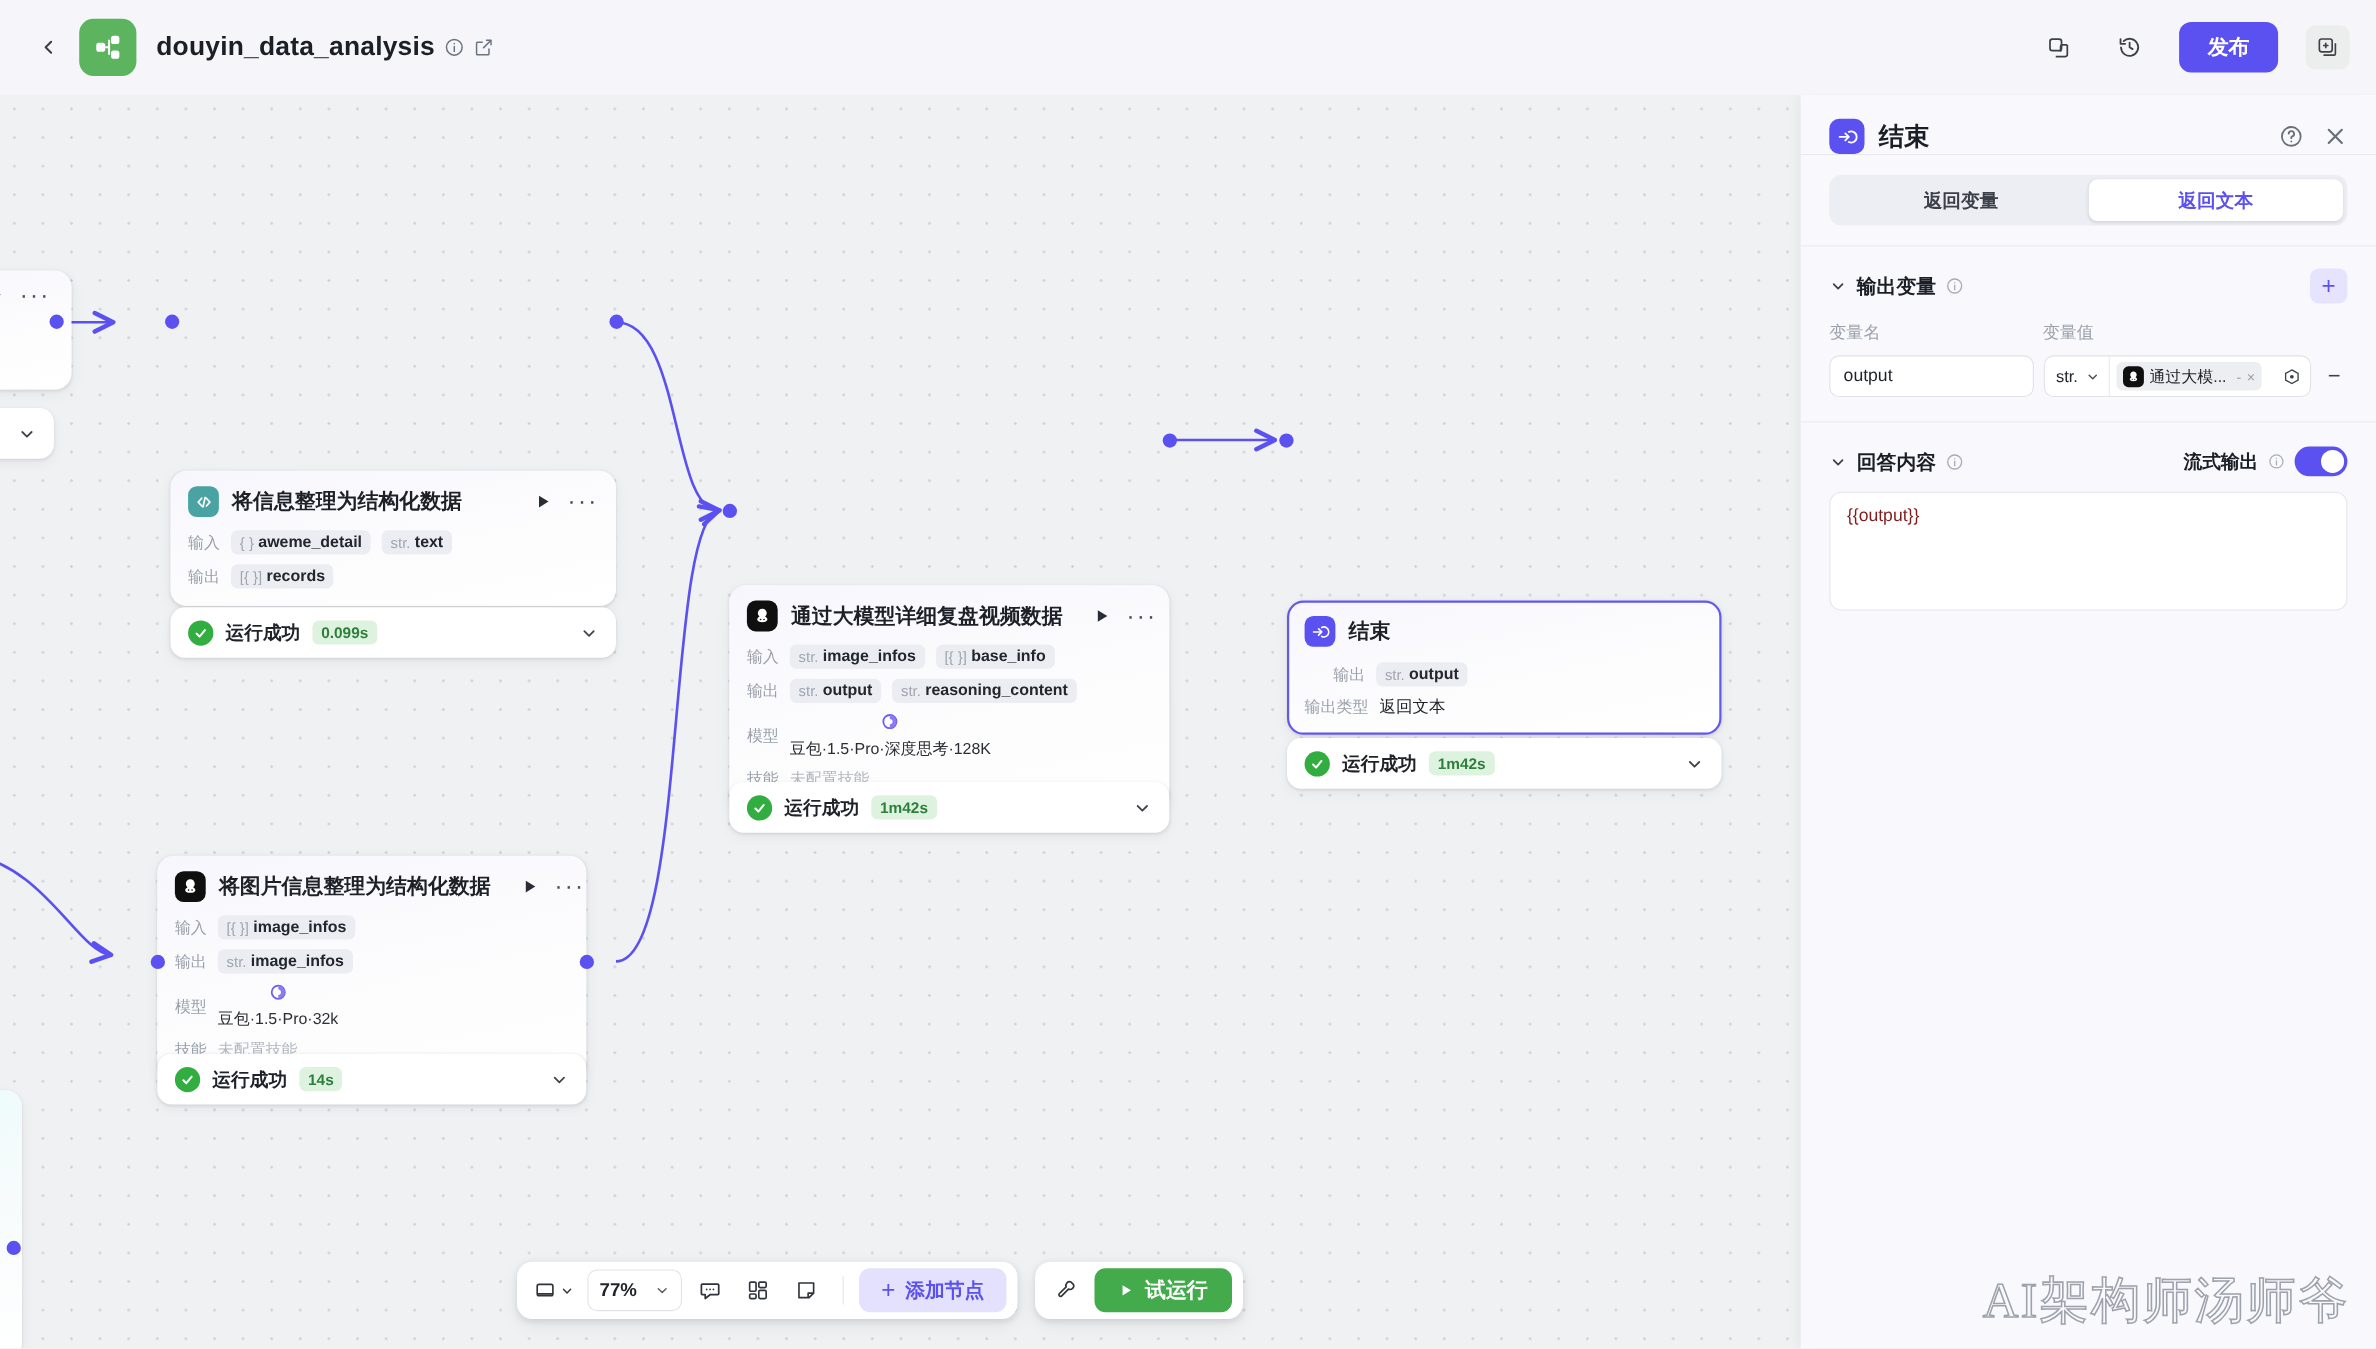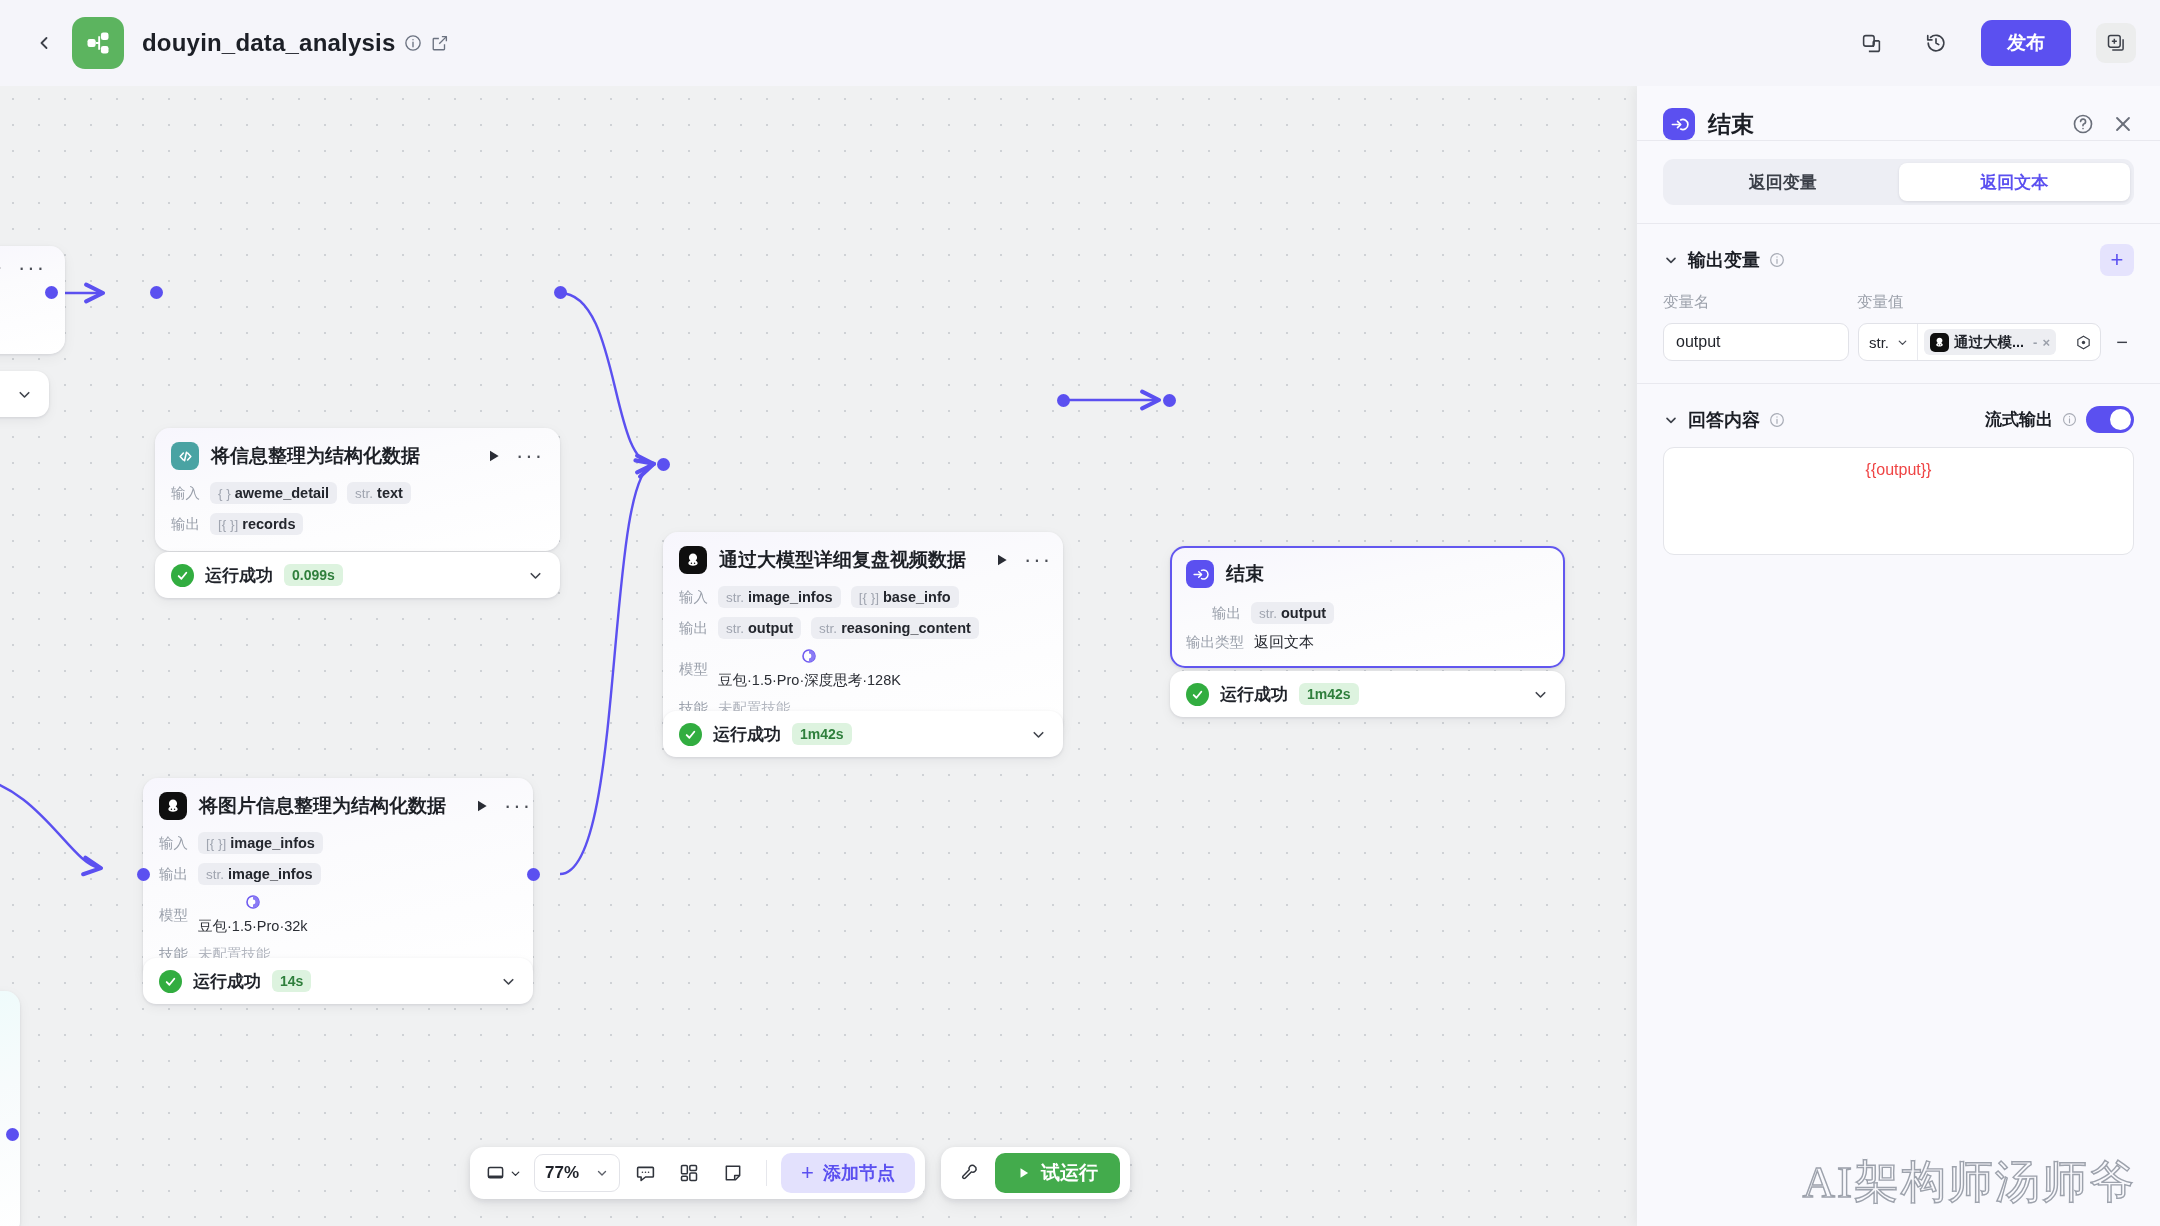--- a/index.html
+++ b/index.html
@@ -212,42 +212,42 @@
     flex: 1; height: 38px; border: 1px solid #e1e2e8; border-radius: 9px; background: #fff;
     display: flex; align-items: center; overflow: hidden;
   }
   .vtype {
     display: flex; align-items: center; gap: 7px; padding: 0 8px 0 10px;
     font-size: 15px; color: #22252c; border-right: 1px solid #e9eaef; height: 100%;
     cursor: pointer;
   }
   .vref {
     display: flex; align-items: center; gap: 5px; background: #edeef2; height: 26px;
-    margin-left: 6px; border-radius: 6px; padding: 0 6px; overflow: hidden; font-weight: bold;
+    margin-left: 6px; border-radius: 6px; padding: 0 6px; overflow: hidden;
   }
   .vref-ico { width: 19px; height: 19px; border-radius: 5px; background: #0f0f0f; flex: none;
               display:flex; align-items:center; justify-content:center; }
   .vref-txt { font-size: 14.5px; color: #21242b; white-space: nowrap; }
   .vref-dash { font-size: 13px; color: #9ba0aa; margin-left: 4px; }
   .vref-x { font-size: 13px; color: #9ba0aa; cursor: pointer; }
   .vtarget { margin-left: auto; margin-right: 8px; color: #3c4049; display: flex; cursor: pointer; }
   .minus { width: 24px; color: #3c4049; display: flex; justify-content: center; cursor: pointer; font-size: 20px; }
 
   .sect2 { padding: 22px 26px 0 26px; }
   .sw-wrap { margin-left: auto; display: flex; align-items: center; gap: 9px; }
   .sw-label { font-size: 17px; font-weight: 700; color: #1b1e25; }
   .toggle {
     width: 48px; height: 27px; border-radius: 14px; background: #5b50f0;
     position: relative; cursor: pointer; flex: none;
   }
   .toggle .knob { position: absolute; right: 3px; top: 3px; width: 21px; height: 21px; border-radius: 50%; background: #fff; }
   .answer-box {
     margin-top: 14px; height: 108px; background: #fff;
     border: 1px solid #e4e5ea; border-radius: 11px; padding: 13px 15px;
-    font-size: 16px; color: #ef4444; text-align: center;
+    font-size: 16px; color: #7f1d1d;
   }
 
   
   .watermark {
     position: absolute; right: 24px; bottom: 14px;
     font-size: 45px; color: transparent;
     -webkit-text-stroke: 1.4px #9da2ac;
     font-family: "Liberation Serif", serif;
     letter-spacing: 2px; z-index: 60; pointer-events: none; white-space: nowrap;
   }

